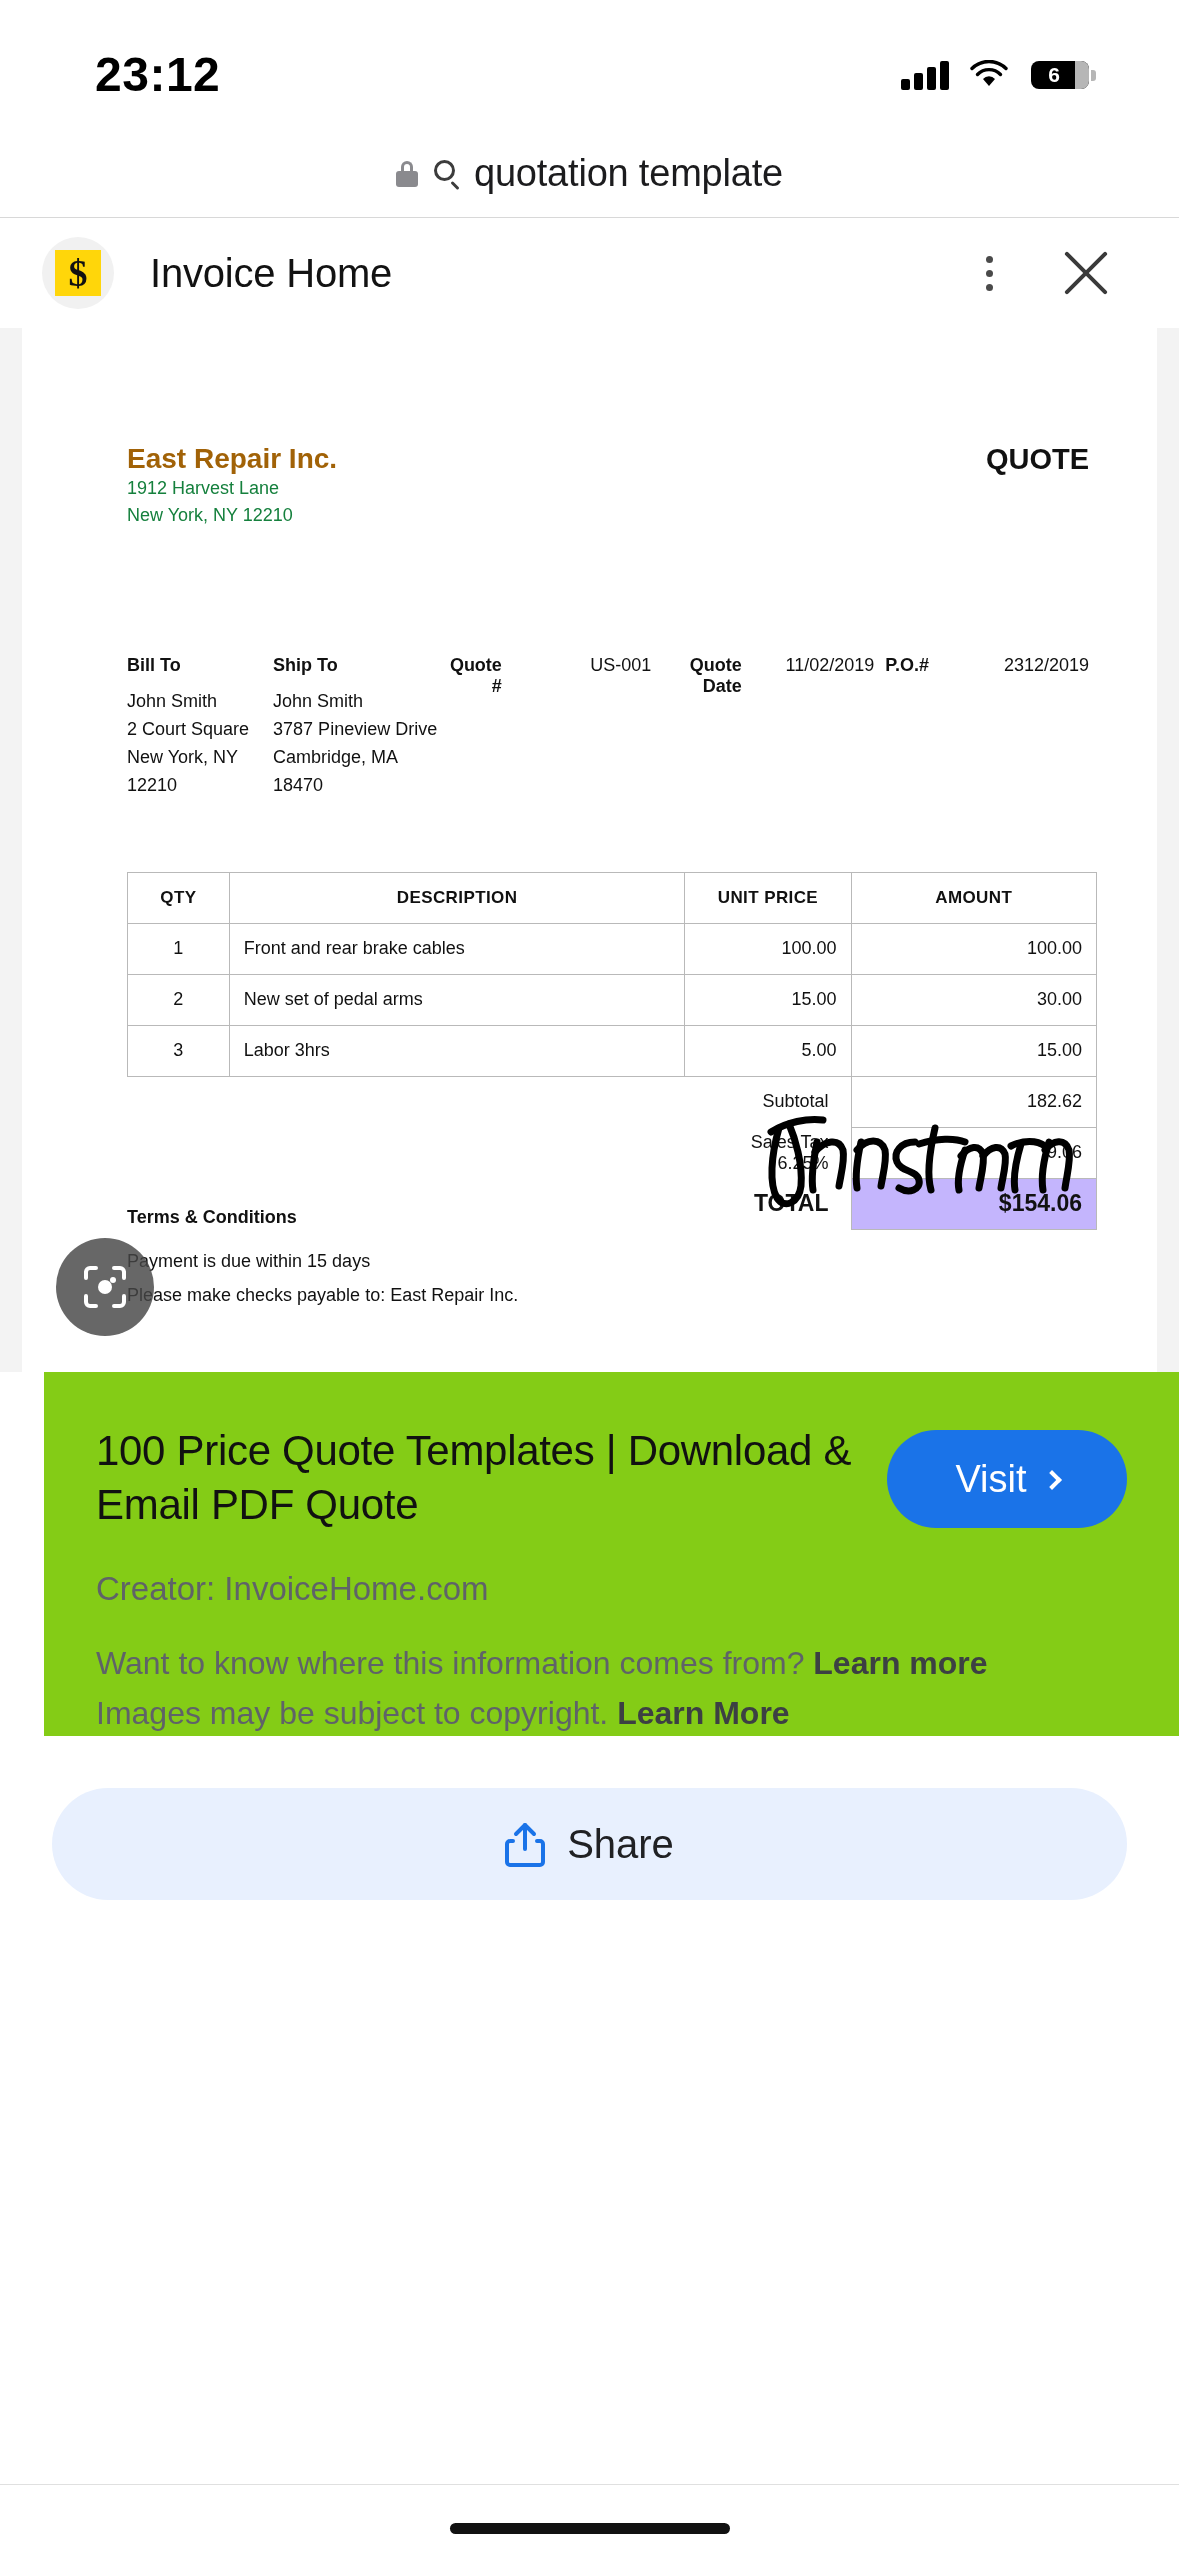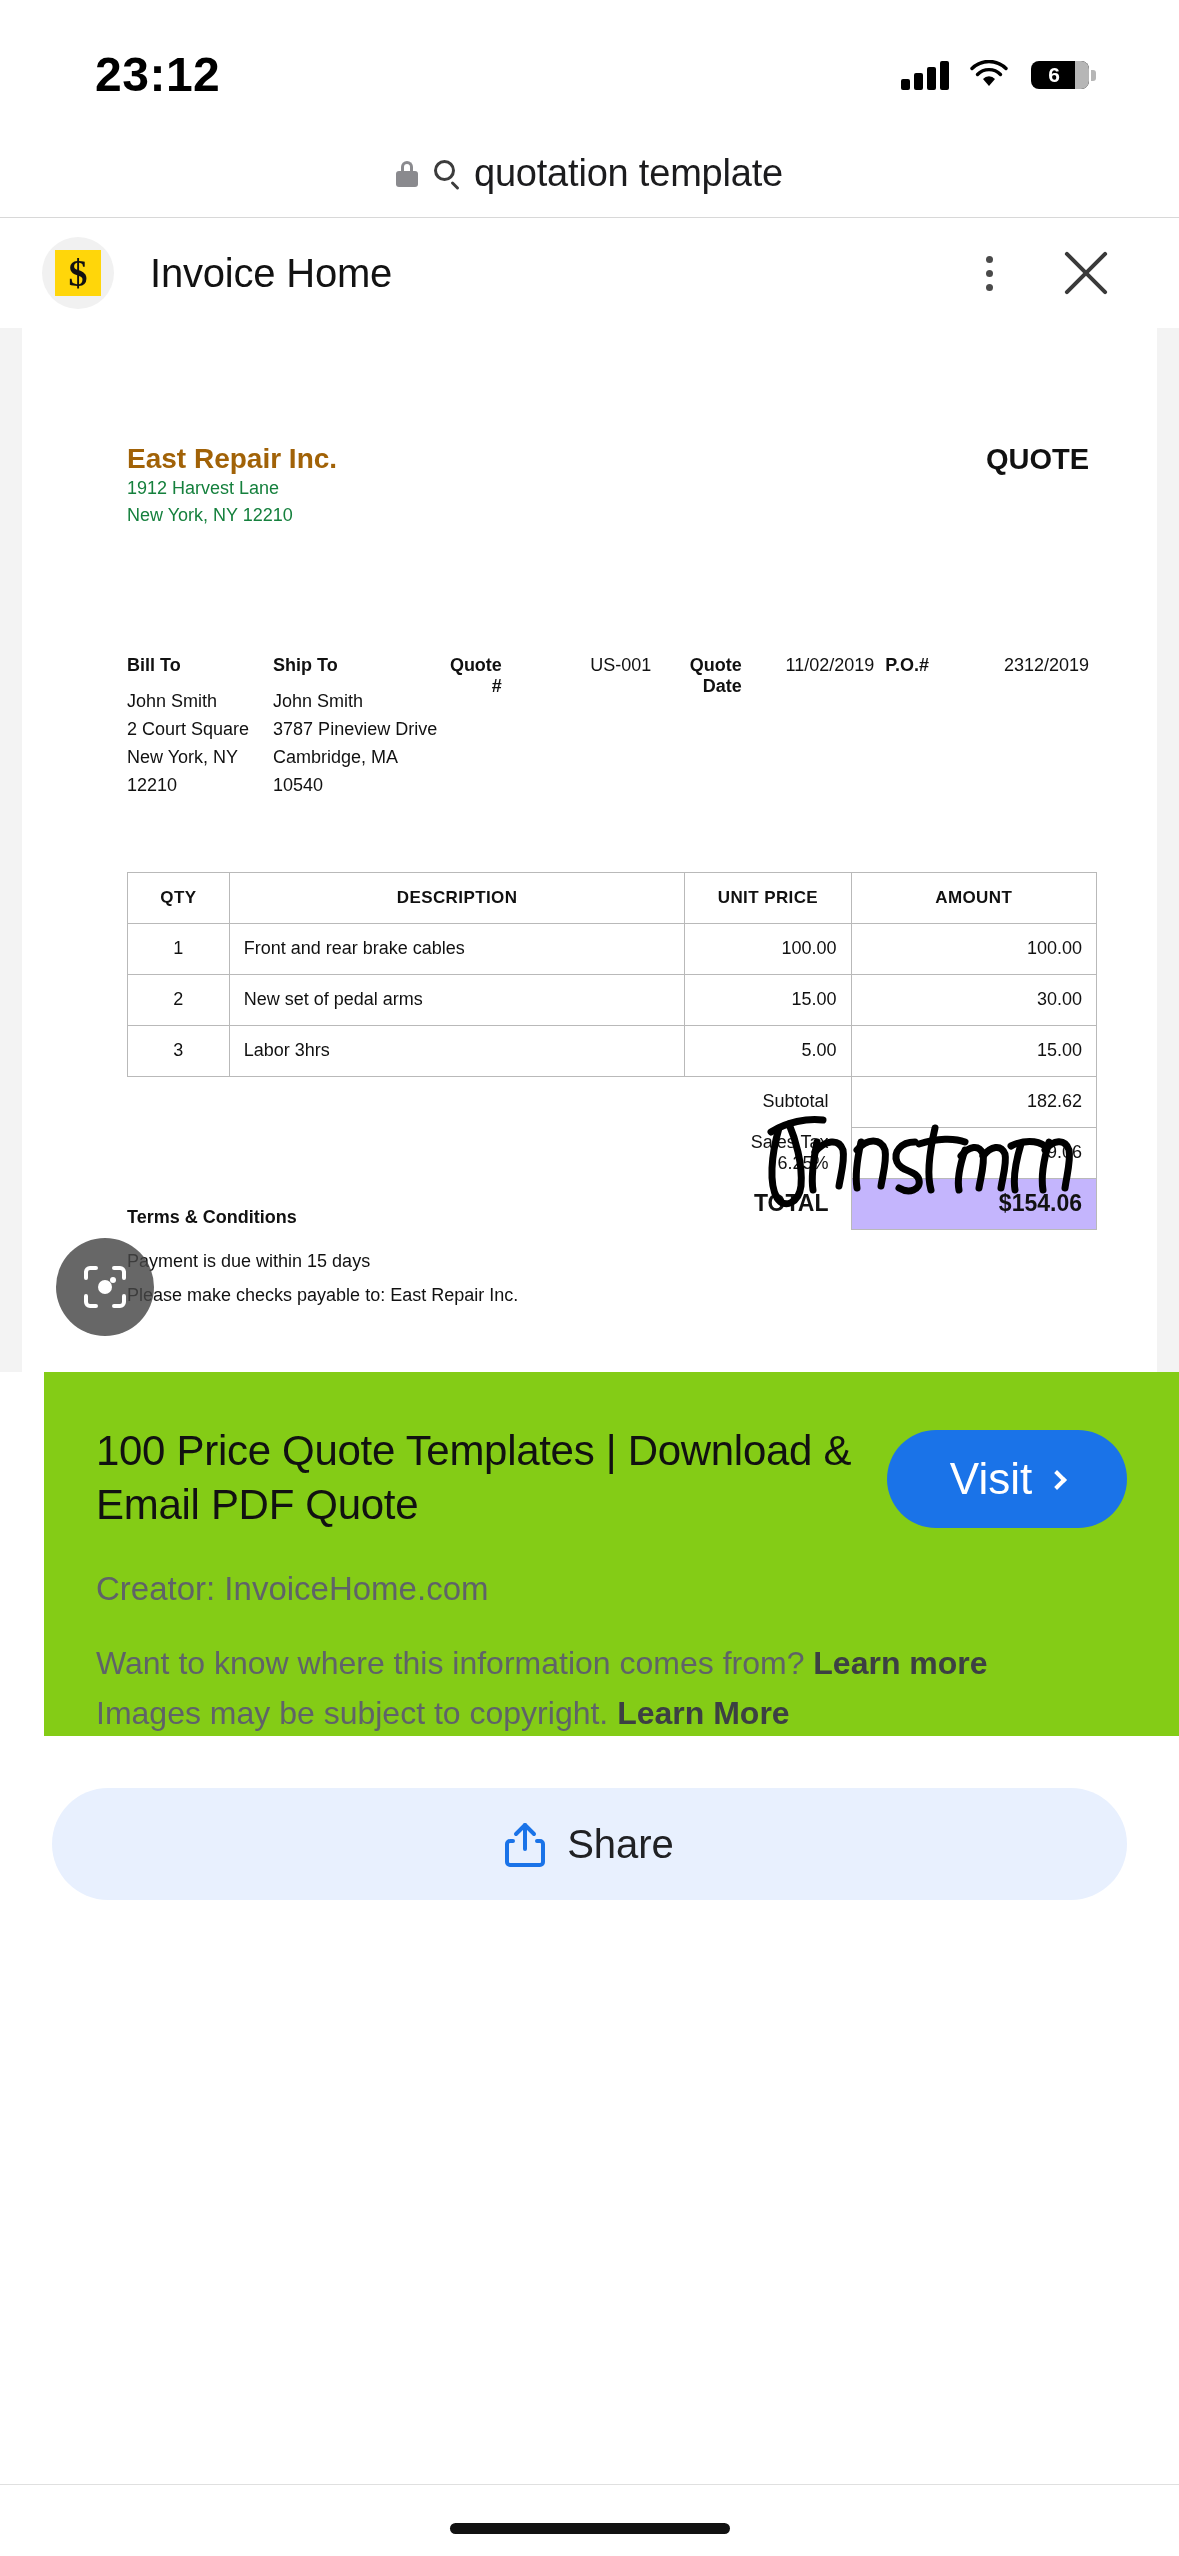--- a/index.html
+++ b/index.html
@@ -249,21 +249,21 @@
     padding-right: 30px;
     letter-spacing: -0.3px;
   }
   .visit-btn {
     flex: none;
     width: 240px;
     height: 98px;
     border-radius: 49px;
     background: #1a73e8;
     color: #fff;
-    font-size: 44px;
+    font-size: 38px;
     display: flex;
     align-items: center;
     justify-content: center;
     gap: 18px;
     margin-top: 6px;
   }
   .visit-btn .chev {
     width: 14px; height: 14px;
     border-top: 4px solid #fff;
     border-right: 4px solid #fff;
@@ -375,21 +375,21 @@
         <div class="bill-block">
           <div class="blk-title">Bill To</div>
           <div class="blk-line">John Smith</div>
           <div class="blk-line">2 Court Square</div>
           <div class="blk-line">New York, NY 12210</div>
         </div>
         <div class="ship-block">
           <div class="blk-title">Ship To</div>
           <div class="blk-line">John Smith</div>
           <div class="blk-line">3787 Pineview Drive</div>
-          <div class="blk-line">Cambridge, MA 10540</div>
+          <div class="blk-line">Cambridge, MA 18470</div>
         </div>
         <div class="meta-block">
           <div class="meta-row">
             <div class="meta-key">Quote #</div>
             <div class="meta-val">US-001</div>
           </div>
           <div class="meta-row">
             <div class="meta-key">Quote Date</div>
             <div class="meta-val">11/02/2019</div>
           </div>

